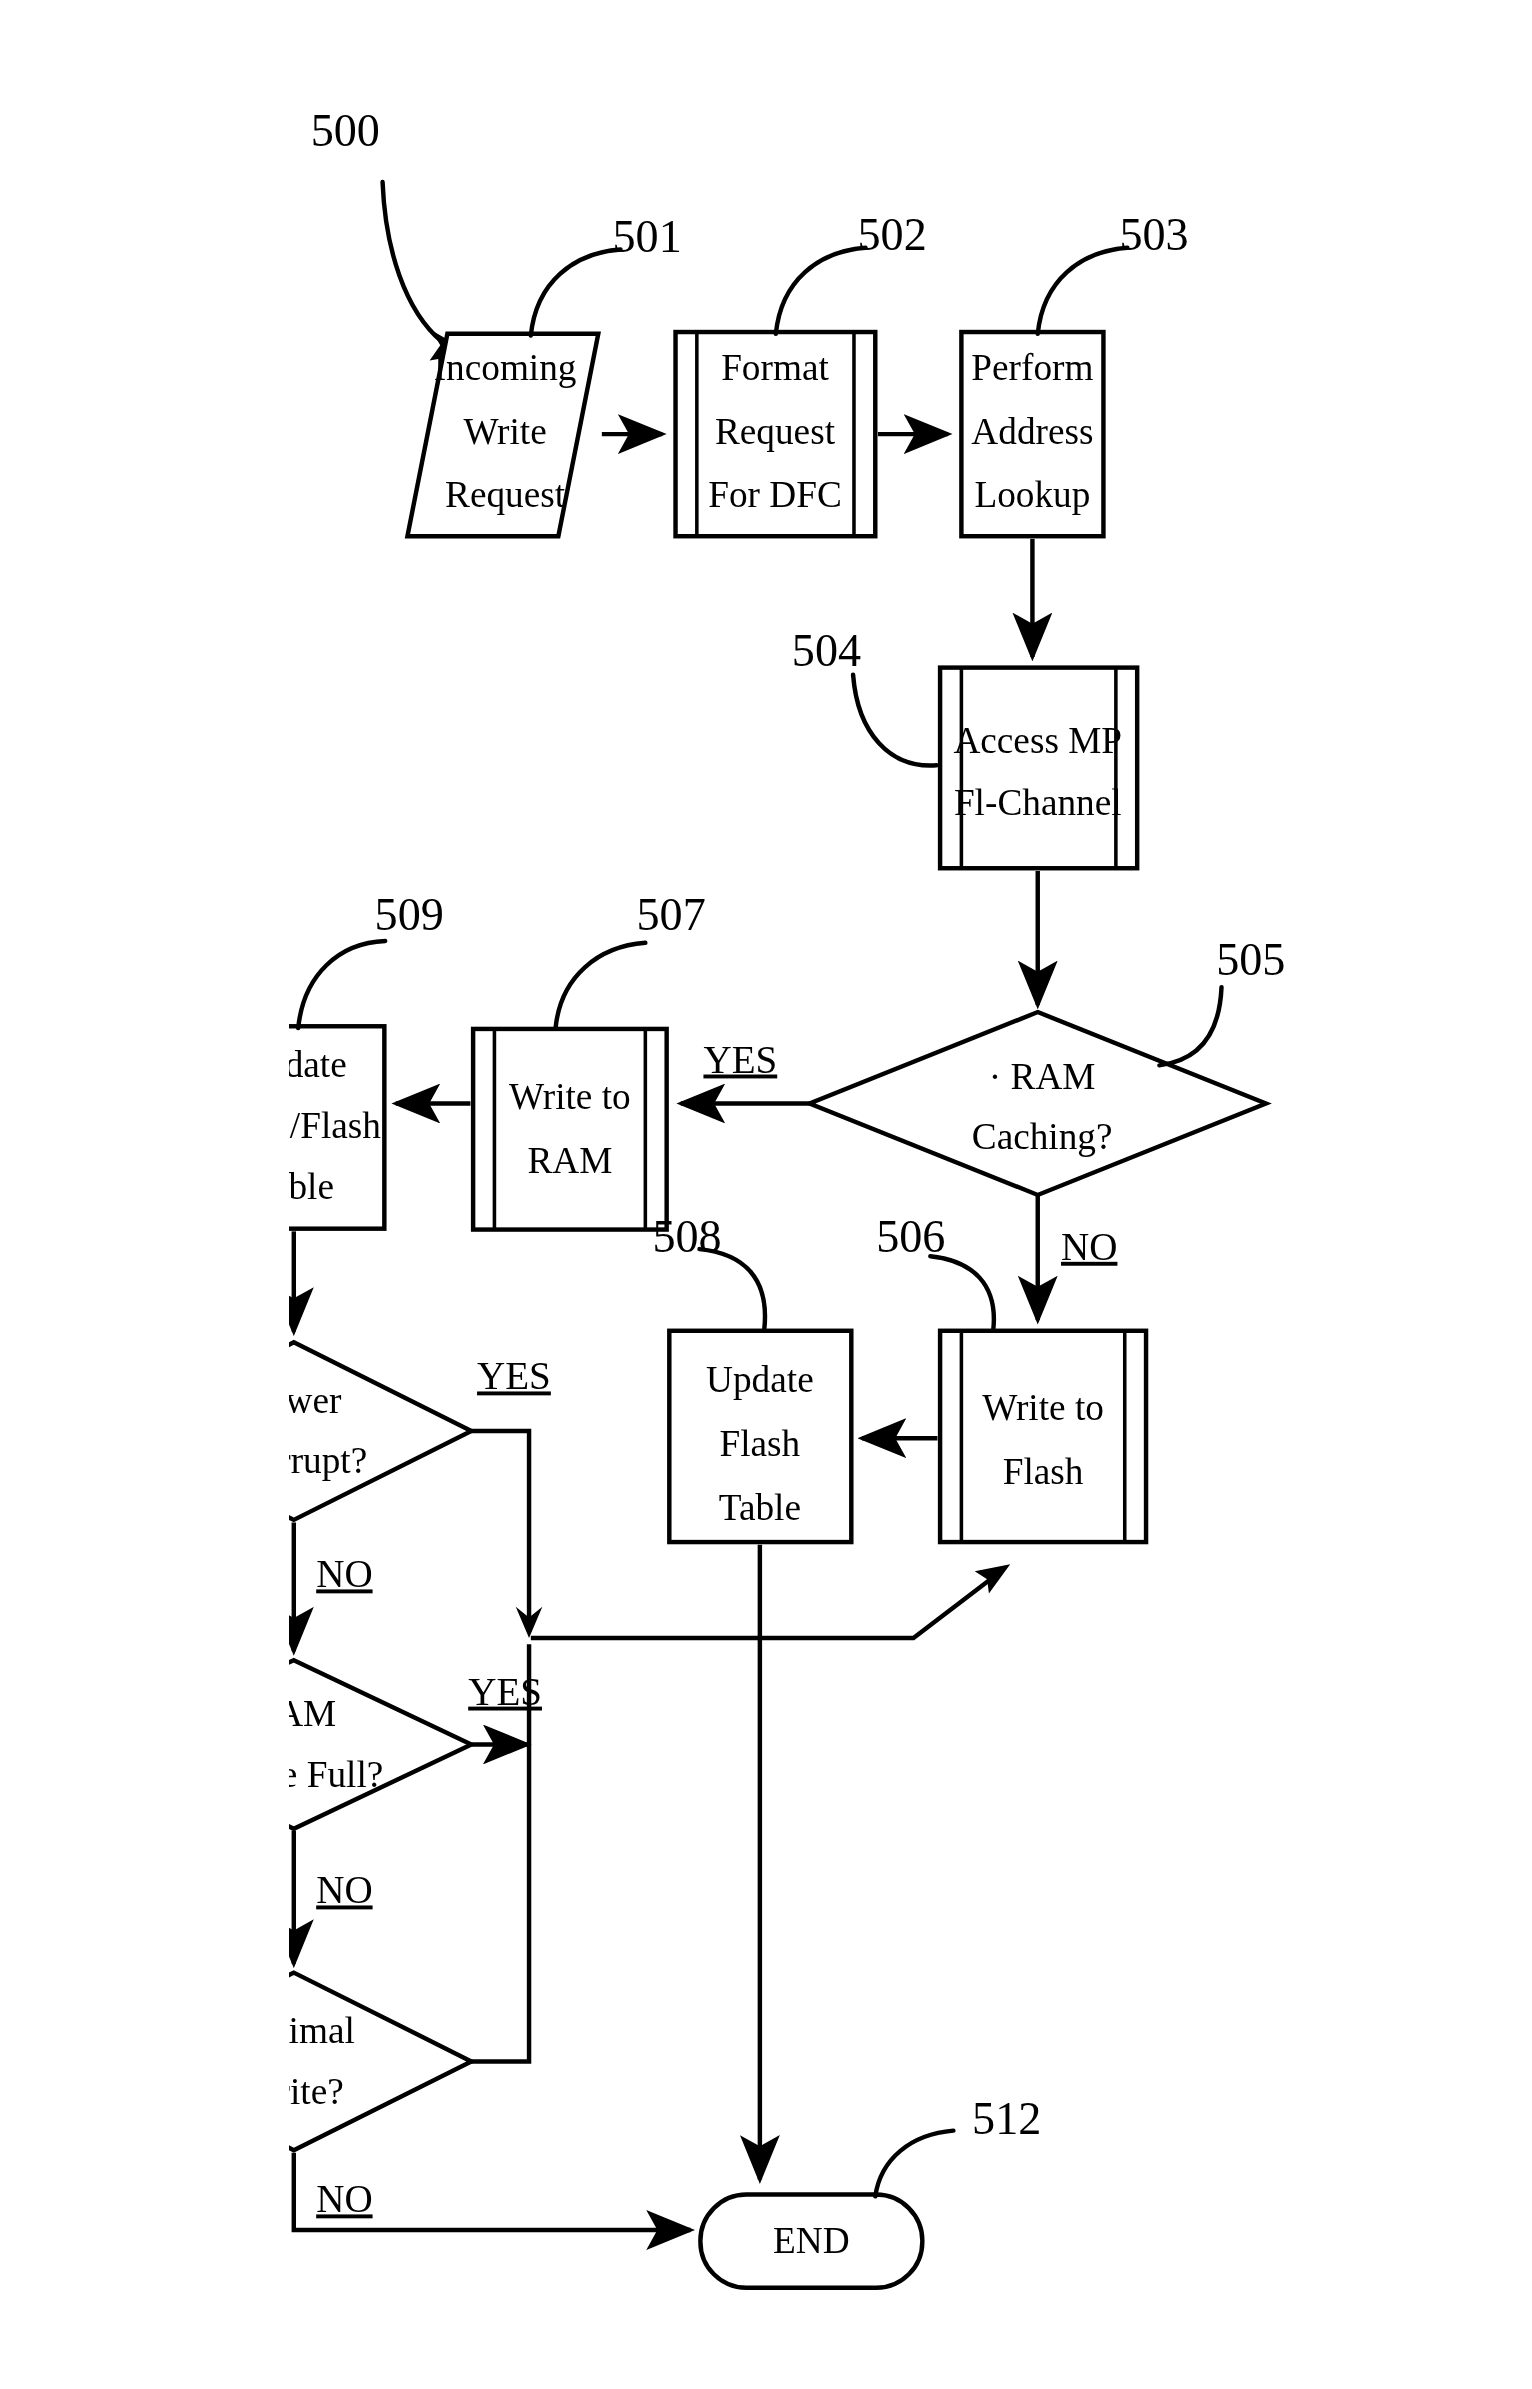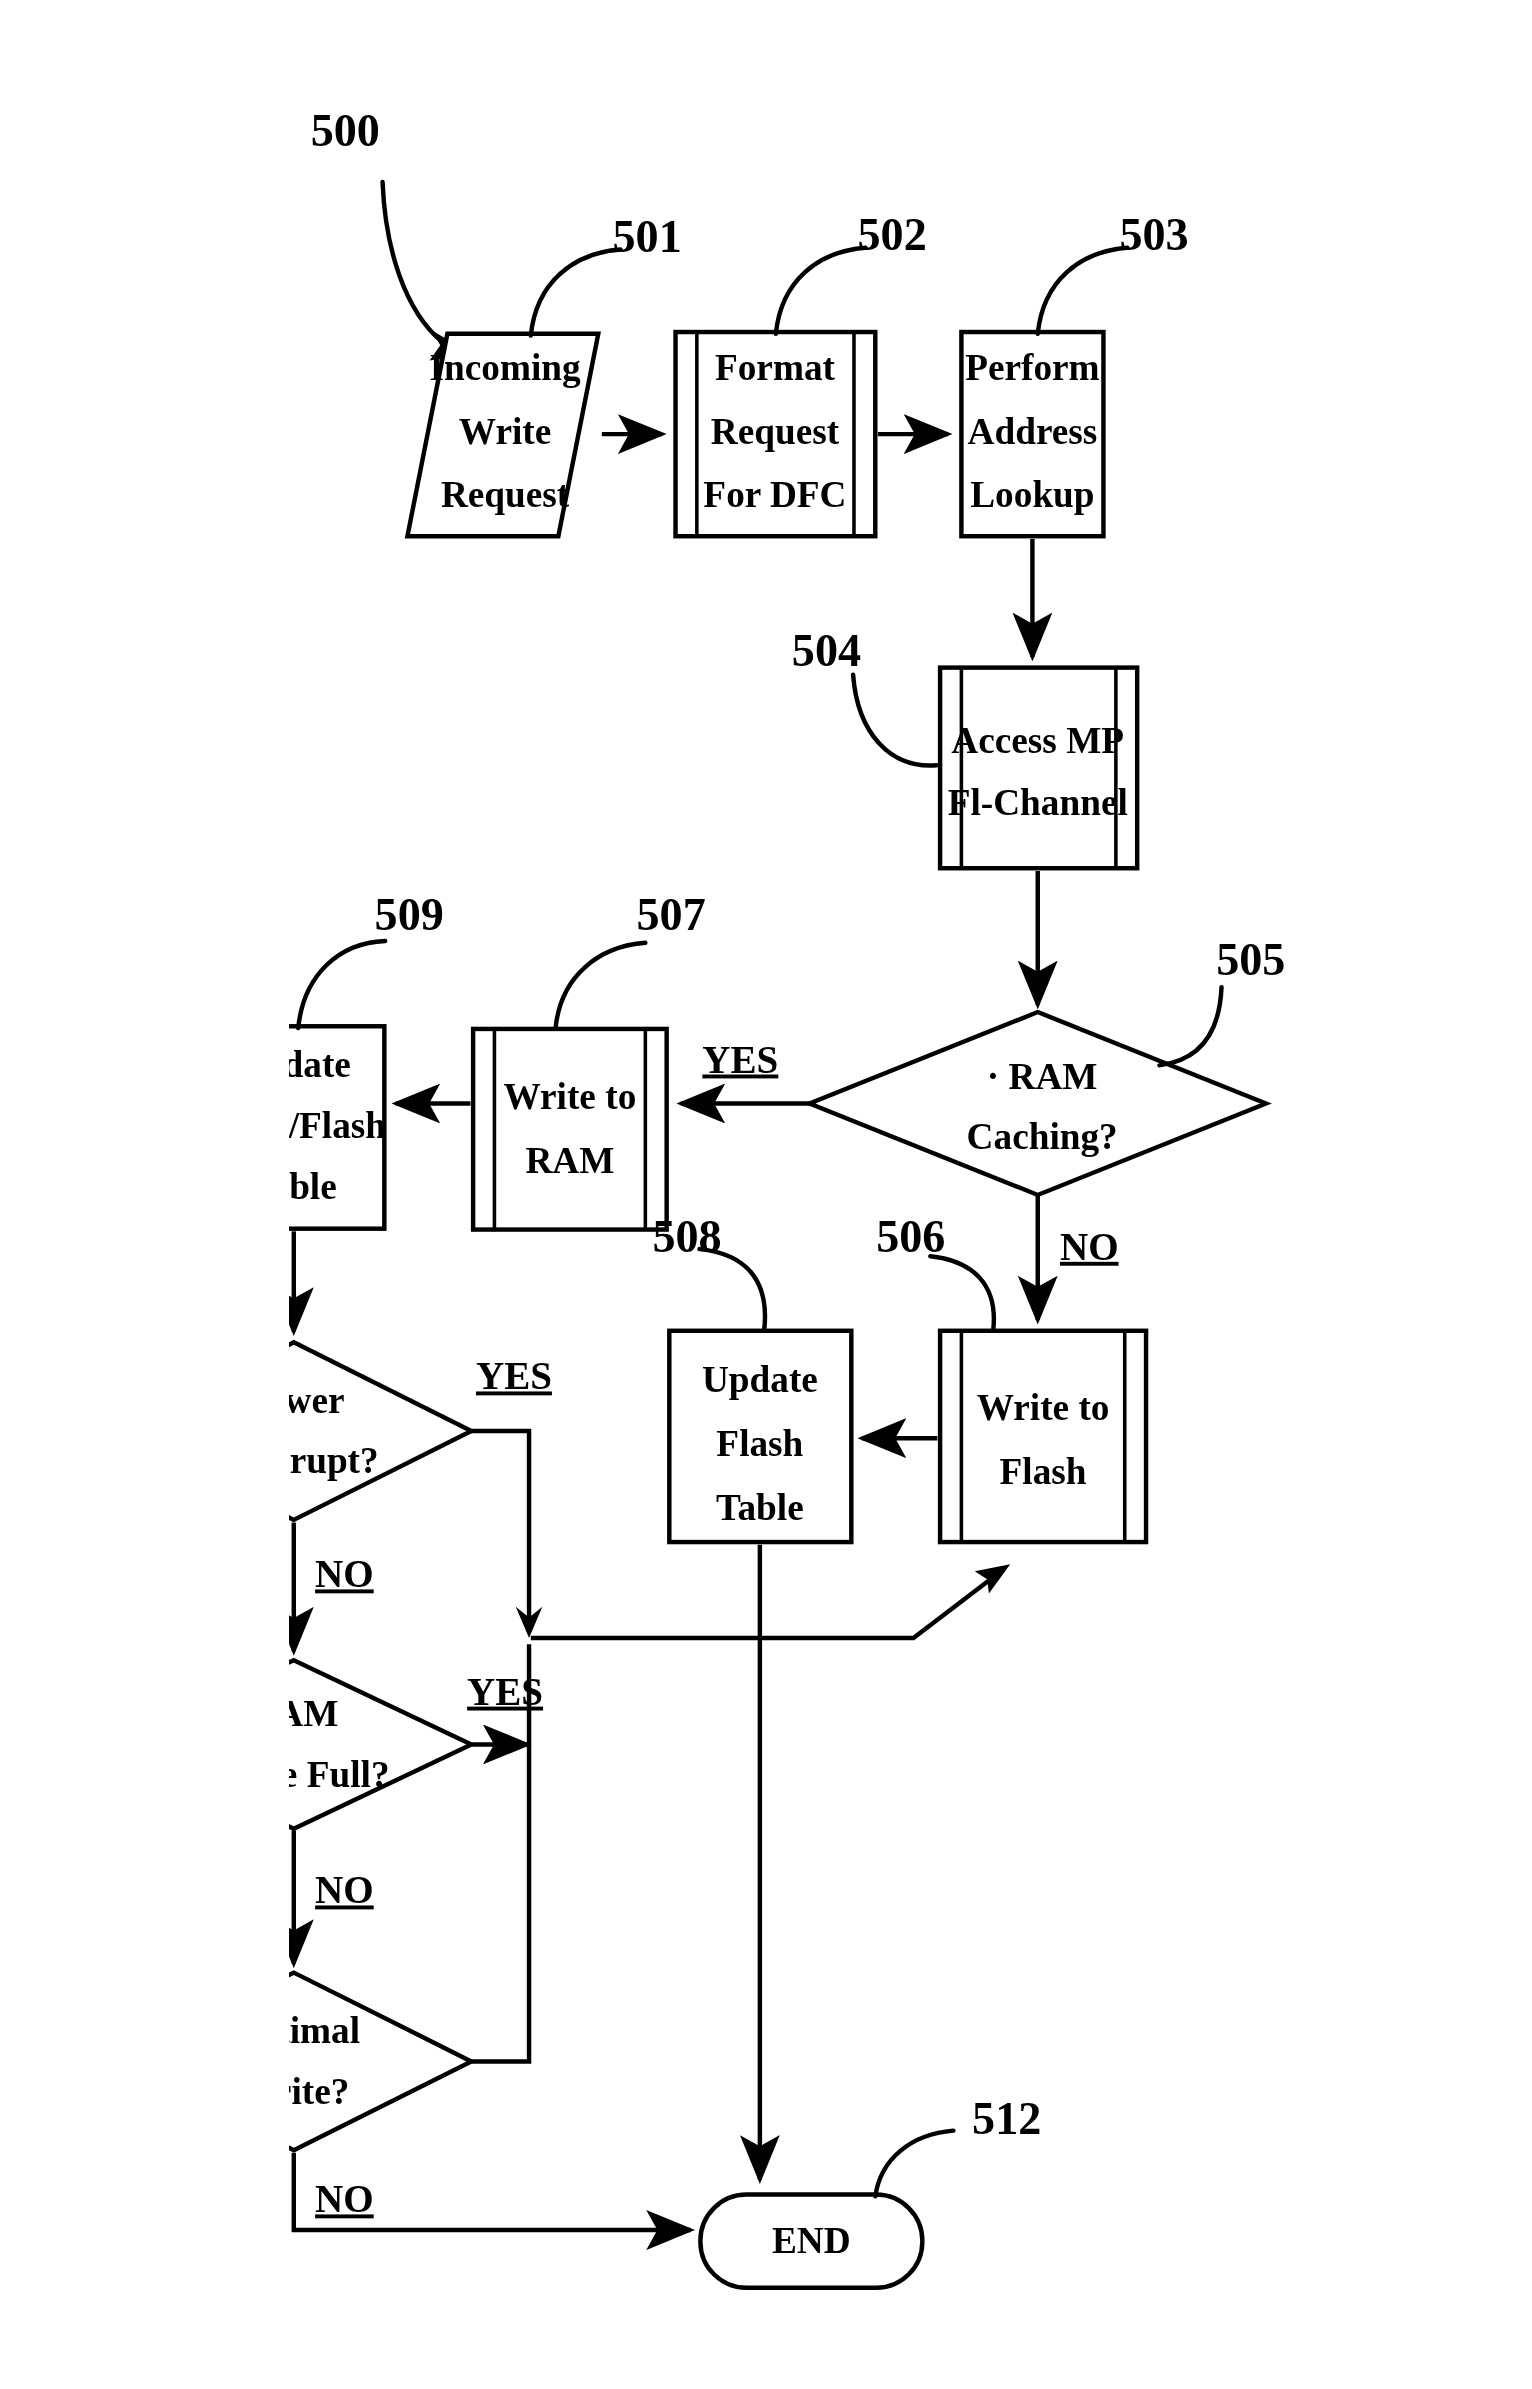--- a/index.html
+++ b/index.html
@@ -7,21 +7,20 @@
     padding: 0;
     background: #ffffff;
   }
   #page {
     position: relative;
     width: 1533px;
     height: 2350px;
     background: #ffffff;
     font-family: "Liberation Serif", "DejaVu Serif", serif;
     overflow: hidden;
-    font-weight: bold;
   }
   svg.layer {
     position: absolute;
     left: 0;
     top: 0;
     width: 1533px;
     height: 2389px;
   }
   .node-shape {
     fill: #ffffff;

